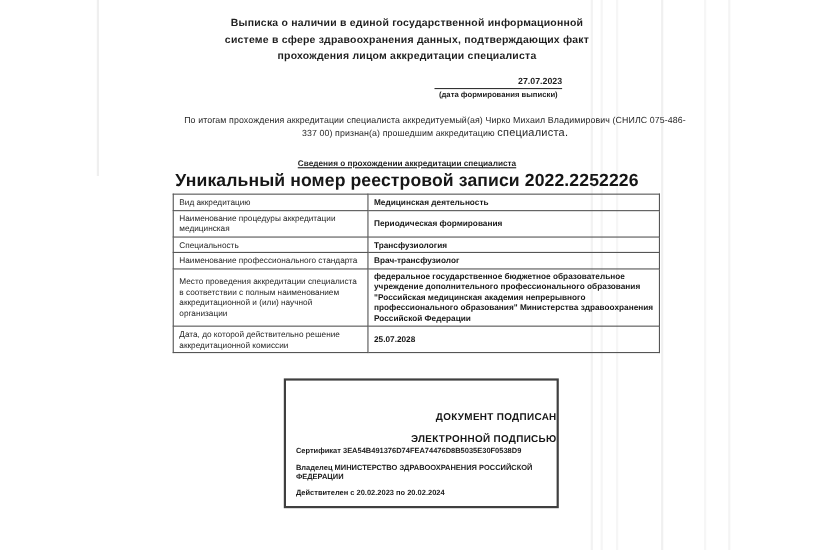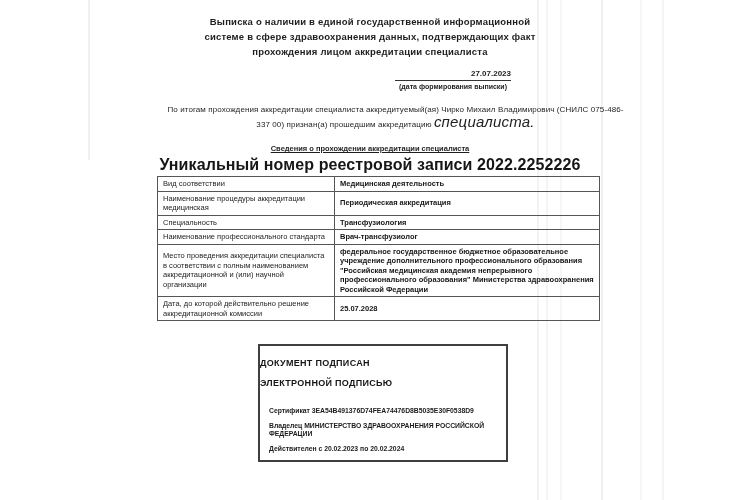--- a/index.html
+++ b/index.html
@@ -36,21 +36,21 @@
     padding-bottom:2px;border-bottom:1px solid #333;text-align:right;
   }
   .date-caption{
     font-size:7px;font-weight:bold;color:#1e1e1e;margin-top:2px;white-space:nowrap;
   }
   .intro{
     position:absolute;left:133px;top:104px;width:525px;
     text-align:center;font-size:8px;line-height:12px;color:#1f1f1f;letter-spacing:0.1px;
   }
   .intro .line1{white-space:nowrap;}
-  .intro .emph{font-size:15px;letter-spacing:0.2px;font-style:italic;}
+  .intro .emph{font-size:10px;letter-spacing:0.2px;}
   .section-heading{
     position:absolute;left:155px;top:144px;width:430px;text-align:center;
     font-size:7.5px;font-weight:600;text-decoration:underline;color:#1f1f1f;
   }
   .registry-line{
     position:absolute;left:155px;top:156px;width:430px;text-align:center;
     font-size:16px;font-weight:bold;color:#161616;letter-spacing:0.1px;
   }
   table.acc{
     position:absolute;left:157px;top:176px;width:420px;
@@ -62,21 +62,21 @@
     padding:2px 5px;vertical-align:middle;
     word-wrap:break-word;
   }
   td.lbl{width:166px;color:#242424;}
   td.val{width:254px;font-weight:bold;color:#161616;line-height:9px;}
   .stamp{
     position:absolute;left:258px;top:344px;width:250px;height:118px;
     border:2px solid #3f3f3f;background:#fff;box-sizing:border-box;
   }
   .stamp-header{
-    margin-top:7px;text-align:left;
+    margin-top:23px;text-align:right;
     font-weight:bold;font-size:9px;line-height:20px;color:#161616;letter-spacing:0.3px;
   }
   .stamp-details{
     position:absolute;left:9px;right:7px;bottom:7px;
     font-size:6.8px;line-height:8.5px;color:#1b1b1b;
   }
   .stamp-row{margin-top:6px;font-weight:600;}
   .stamp-row .strong{font-weight:bold;}
   .stamp-row.validity{font-weight:600;}
 </style>
@@ -109,26 +109,26 @@
     <div class="line2"><span>337 00) признан(а) прошедшим аккредитацию </span><span class="emph">специалиста.</span></div>
   </div>
 
   <div class="section-heading">Сведения о прохождении аккредитации специалиста</div>
 
   <div class="registry-line">Уникальный номер реестровой записи 2022.2252226</div>
 
   <table class="acc">
     <tbody>
       <tr>
-        <td class="lbl">Вид соответствии</td>
+        <td class="lbl">Вид аккредитацию</td>
         <td class="val">Медицинская деятельность</td>
       </tr>
       <tr>
         <td class="lbl">Наименование процедуры аккредитации медицинская</td>
-        <td class="val">Периодическая аккредитация</td>
+        <td class="val">Периодическая формирования</td>
       </tr>
       <tr>
         <td class="lbl">Специальность</td>
         <td class="val">Трансфузиология</td>
       </tr>
       <tr>
         <td class="lbl">Наименование профессионального стандарта</td>
         <td class="val">Врач-трансфузиолог</td>
       </tr>
       <tr>

